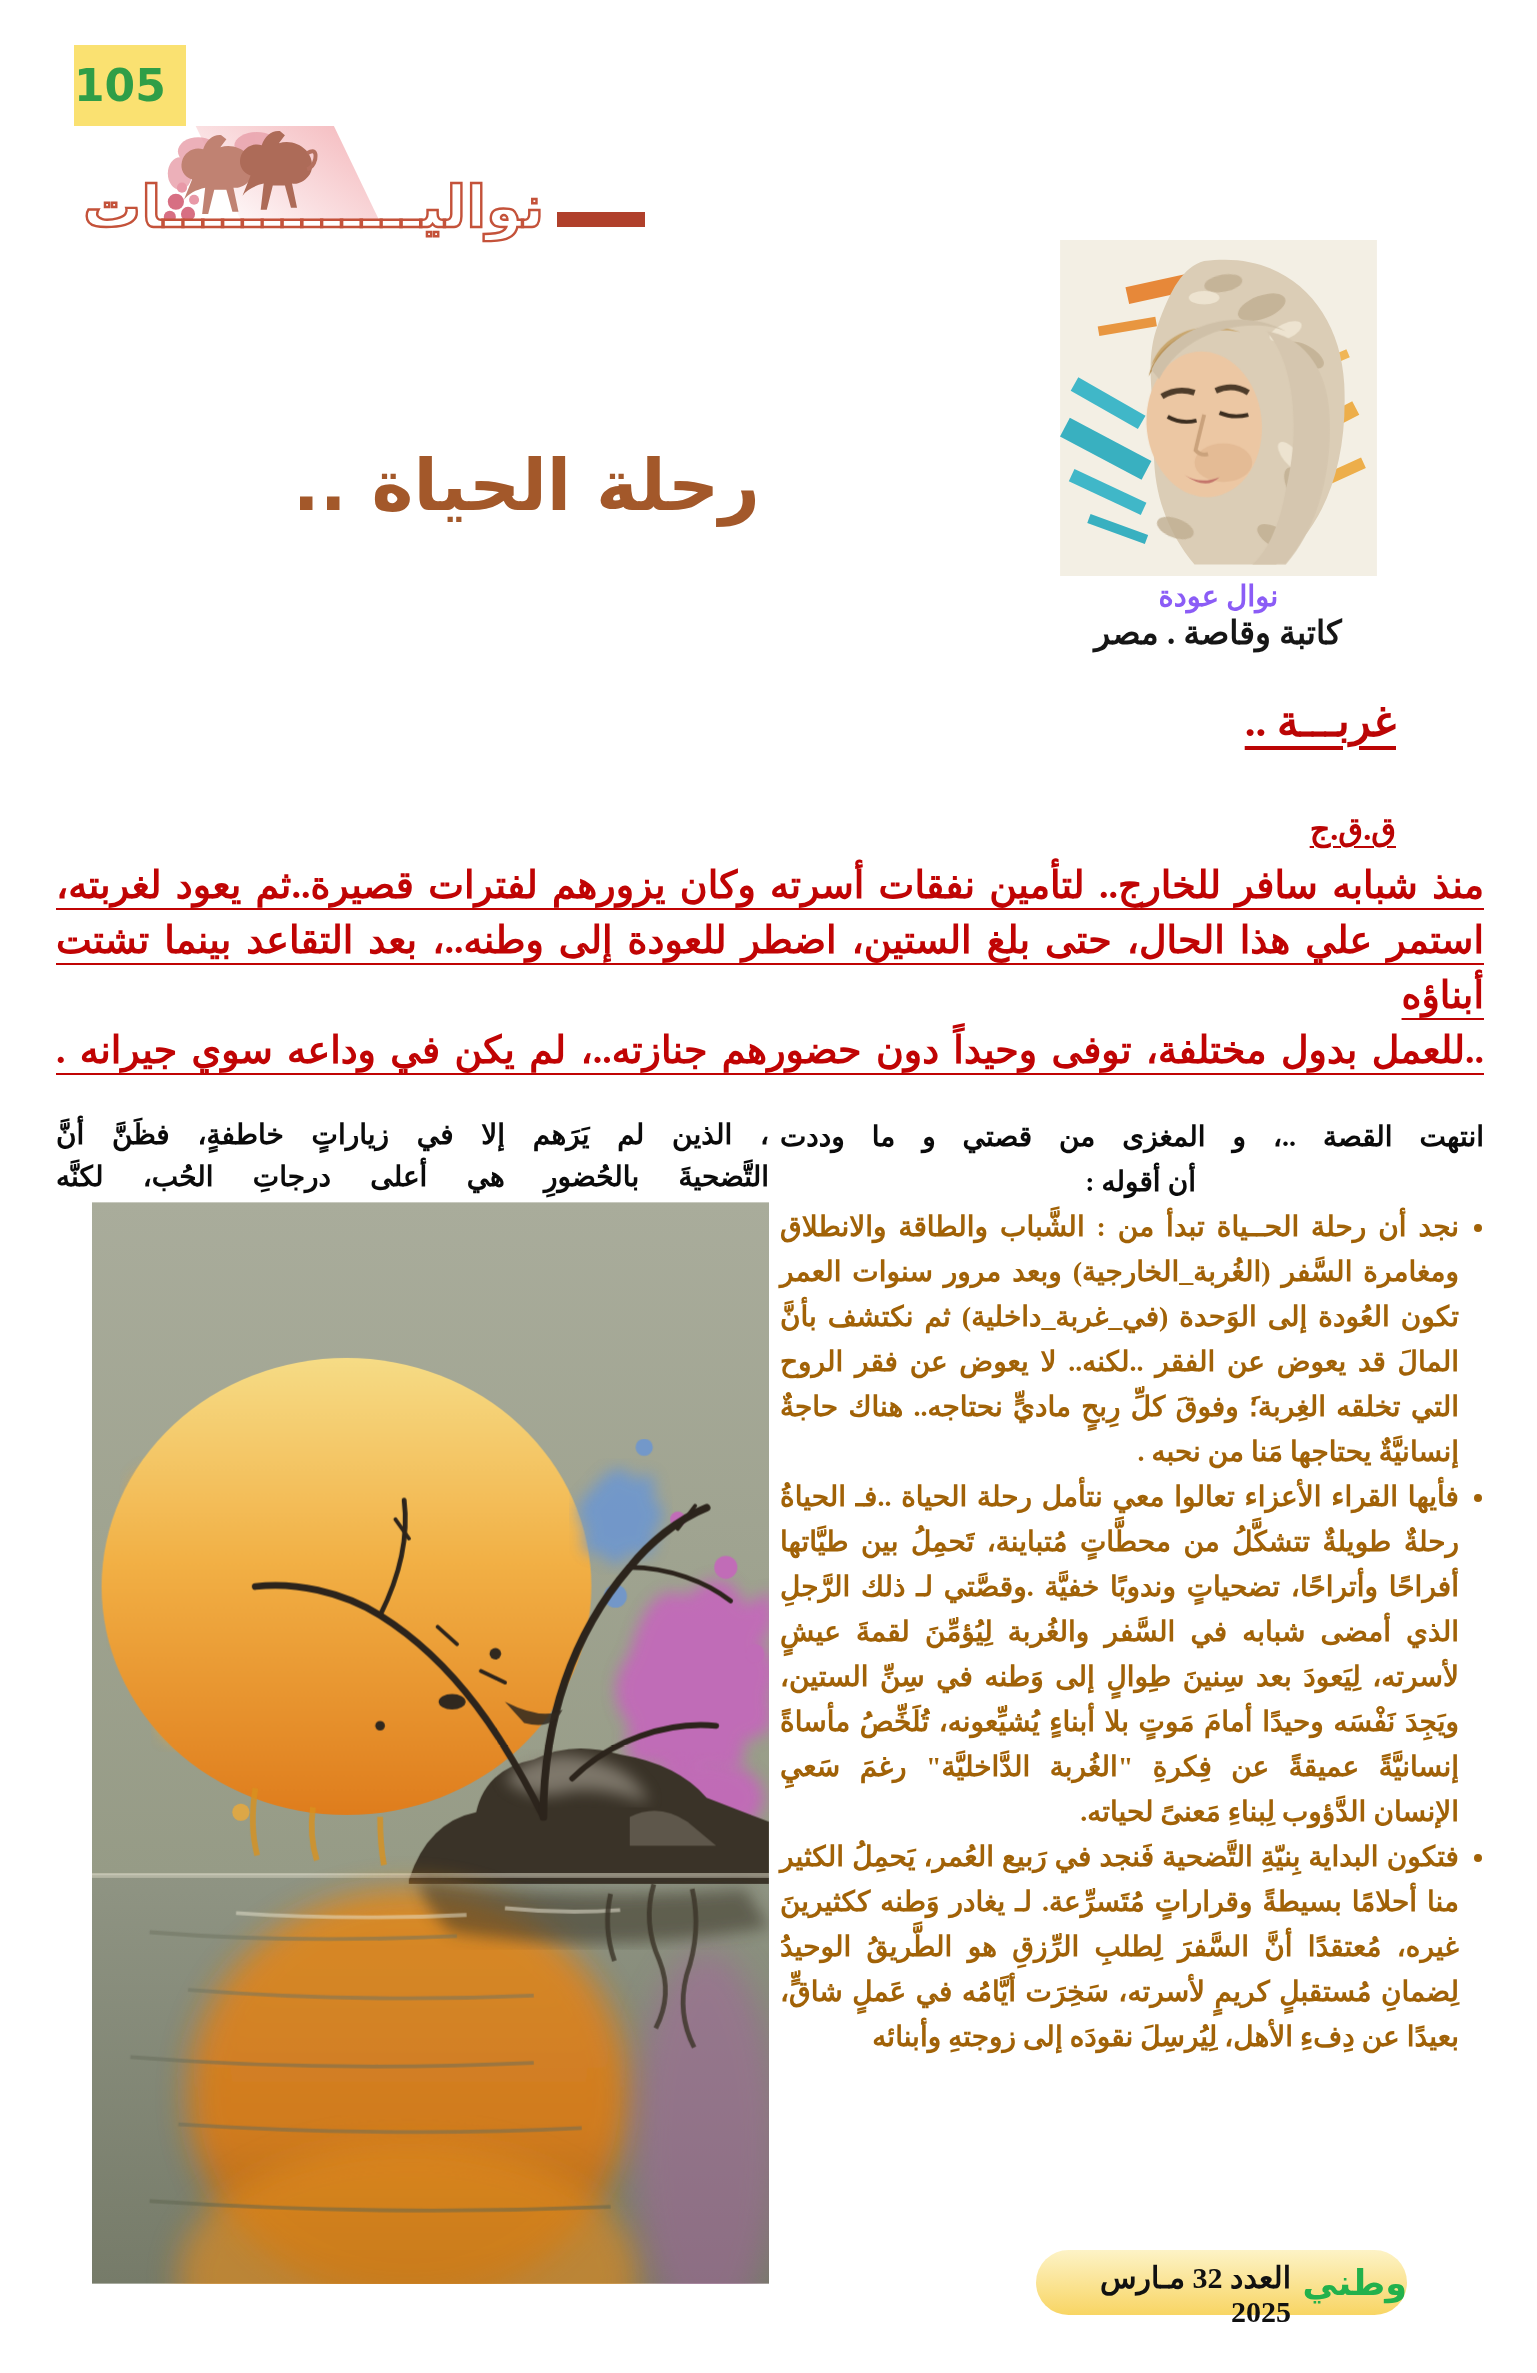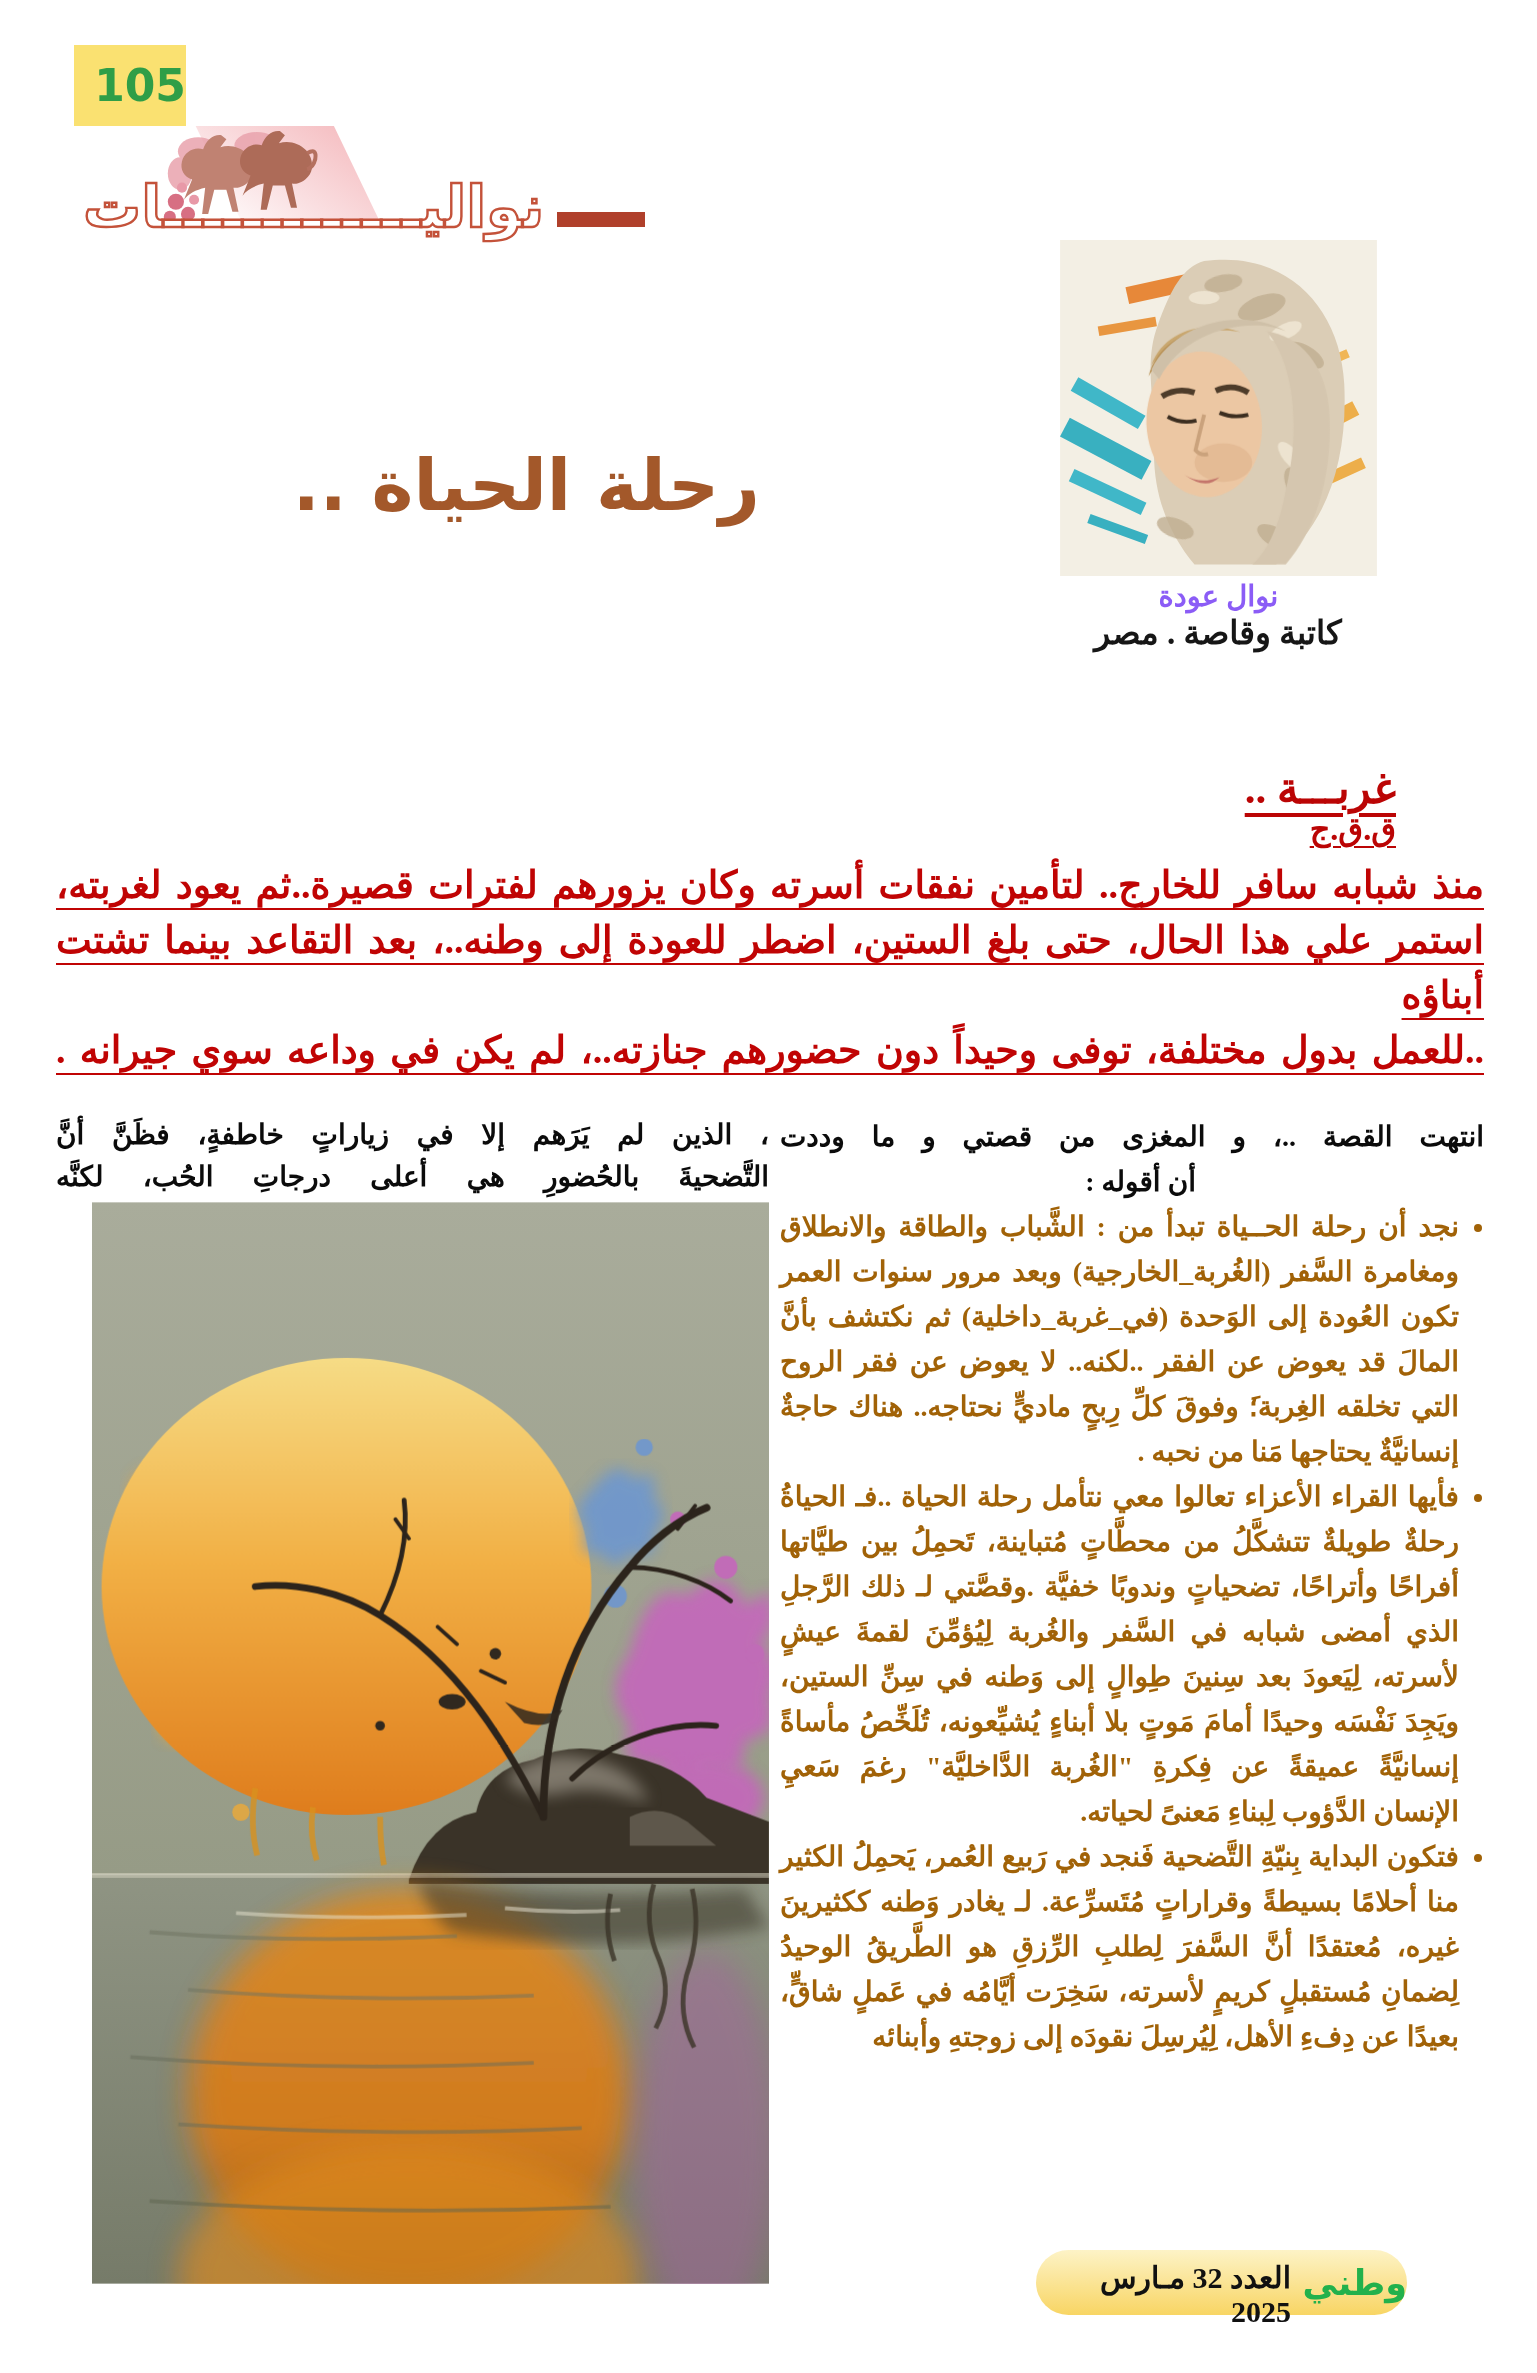--- a/index.html
+++ b/index.html
@@ -1,20 +1,20 @@
 <!DOCTYPE html>
 <html lang="ar" dir="rtl"><head>
 <meta charset="utf-8">
 <style>
   html,body{margin:0;padding:0;background:#ffffff;}
   .page{position:relative;width:1537px;height:2374px;background:#ffffff;overflow:hidden;
         font-family:"Liberation Serif","DejaVu Serif",serif;}
   
   .pagenum{position:absolute;left:74px;top:45px;width:112px;height:81px;background:#fae171;
-           display:flex;align-items:center;justify-content:flex-start;
+           display:flex;align-items:center;justify-content:flex-end;
            font-family:"DejaVu Sans","Liberation Sans",sans-serif;
            font-weight:bold;font-size:44px;color:#2f9e47;}
   
   .pink-shape{position:absolute;left:188px;top:126px;width:192px;height:96px;
               clip-path:polygon(4% 0,76% 0,100% 100%,28% 100%);
               background:linear-gradient(215deg,#f4b6ba 0%,#fadfe1 55%,rgba(255,255,255,0) 95%);}
   .horses{position:absolute;left:159px;top:121px;width:163px;height:106px;}
   .brand{position:absolute;left:83px;top:171px;width:473px;height:73px;line-height:73px;
          text-align:left;direction:rtl;white-space:nowrap;
          font-family:"DejaVu Sans","Liberation Sans",sans-serif;font-weight:bold;font-size:58px;
@@ -24,21 +24,21 @@
   .title{position:absolute;left:203px;top:444px;width:557px;text-align:right;direction:rtl;
          font-family:"DejaVu Sans","Liberation Sans",sans-serif;
          font-weight:bold;font-size:71px;color:#a3582a;}
   
   .portrait{position:absolute;left:1060px;top:240px;width:317px;height:336px;}
   .author-name{position:absolute;left:1060px;top:579px;width:317px;text-align:center;direction:rtl;
                font-weight:bold;font-size:29px;color:#8b5cf6;}
   .author-role{position:absolute;left:1045px;top:613px;width:346px;text-align:center;direction:rtl;
                font-weight:bold;font-size:33px;color:#161616;}
   
-  .section-heading{position:absolute;right:141px;top:763px;direction:rtl;
+  .section-heading{position:absolute;right:141px;top:696px;direction:rtl;
                    font-weight:bold;font-size:43px;color:#bb0505;
                    text-decoration:underline;text-decoration-thickness:3.8px;text-underline-offset:9.6px;}
   .genre{position:absolute;right:141px;top:810px;direction:rtl;
          font-weight:bold;font-size:32px;color:#bb0505;
          text-decoration:underline;text-decoration-thickness:1.9px;text-underline-offset:5.8px;}
   .lede{position:absolute;left:56px;top:858px;width:1428px;direction:rtl;}
   .lede-line{font-weight:bold;font-size:38px;color:#c00404;line-height:55px;
              text-align:justify;text-align-last:justify;
              text-decoration:underline;text-decoration-thickness:1.9px;text-underline-offset:9.6px;}
   

